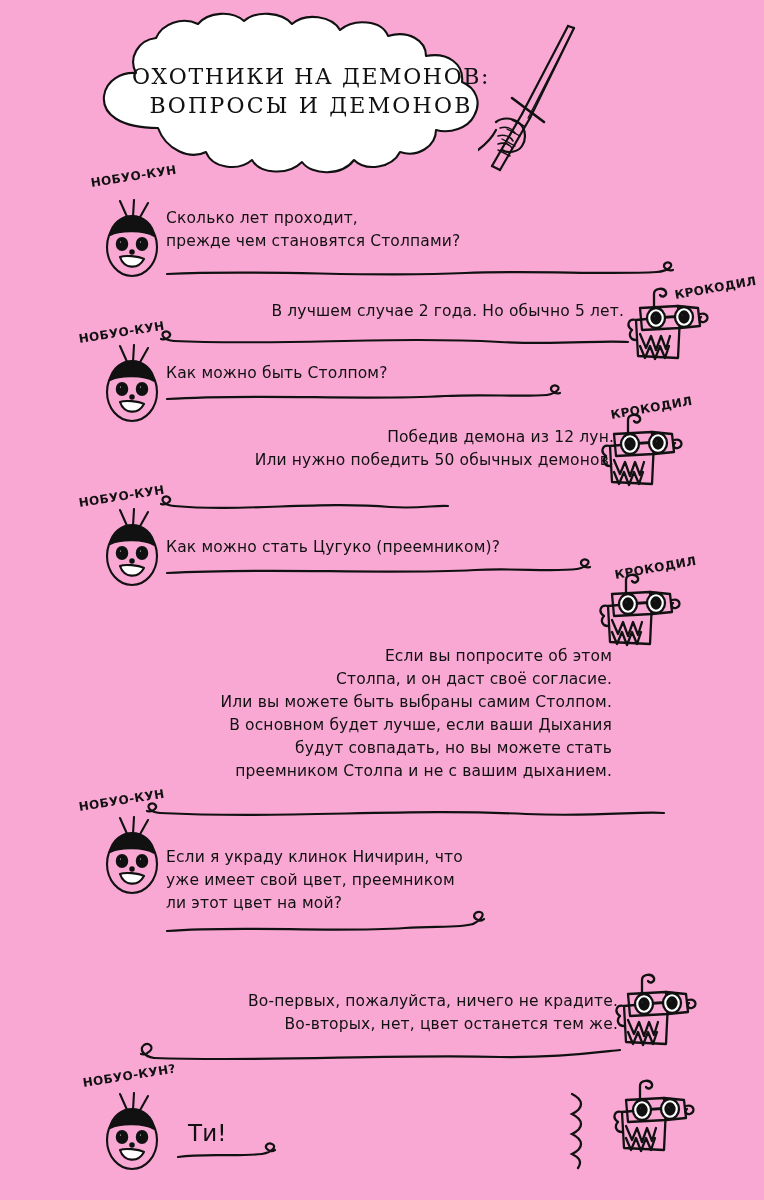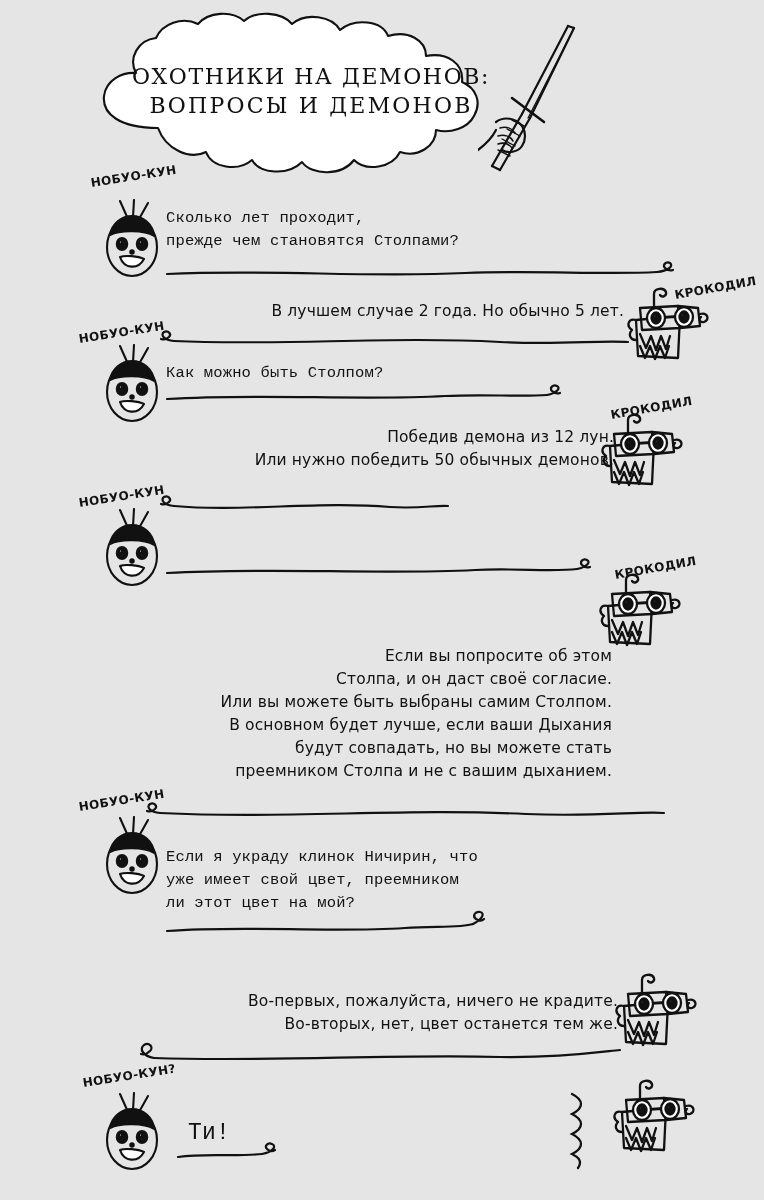--- a/index.html
+++ b/index.html
@@ -2,21 +2,21 @@
 <html><head>
 <meta charset="utf-8">
 <style>
   html,body{margin:0;padding:0;background:#ffffff;}
   body{
     width:764px;height:1200px;position:relative;overflow:hidden;
     font-family:"DejaVu Sans","Liberation Sans",sans-serif;
     color:#111111;
     -webkit-font-smoothing:antialiased;
   }
-  .page{position:relative;width:764px;height:1200px;background:#e5e5e5;}
+  .page{position:relative;width:764px;height:1200px;background:#f9a8d4;}
 
   
   .abs{position:absolute;}
 
   
   #title-cloud{left:96px;top:10px;width:430px;height:180px;}
   #title-cloud svg{display:block;width:100%;height:100%;}
   .title-text{
     position:absolute;left:0;top:52px;width:430px;text-align:center;
     font-family:"DejaVu Serif","Liberation Serif",serif;
@@ -40,21 +40,21 @@
   }
   .lbl-nobuo{transform:rotate(-9deg);transform-origin:left bottom;}
   .lbl-kroko{transform:rotate(-10deg);transform-origin:left bottom;}
 
   
   .speech{
     position:absolute;white-space:pre;
     font-family:"DejaVu Sans","Liberation Sans",sans-serif;
     font-size:15.5px;line-height:23px;color:#111;letter-spacing:.15px;
   }
-  .speech.q{text-align:left;font-family:Liberation Mono, monospace;}
+  .speech.q{text-align:left;}
   .speech.a{text-align:right;}
 
   
   .uline{position:absolute;height:22px;}
   .uline svg{display:block;width:100%;height:100%;overflow:visible;}
 
   
   #squiggle{left:566px;top:1090px;width:34px;height:80px;}
   #squiggle svg{display:block;width:100%;height:100%;}
 </style>
@@ -278,20 +278,21 @@
         <ellipse cx="44" cy="45" rx="5.2" ry="6" fill="#111"></ellipse>
         <circle cx="22.5" cy="43" r="1.6" fill="#fff"></circle>
         <circle cx="42.5" cy="43" r="1.6" fill="#fff"></circle>
         <circle cx="34" cy="53" r="1.7" fill="#111"></circle>
         <path d="M22,58 C26,70 40,71 46,60 C40,57 27,56 22,58 Z" fill="#fff" stroke="#111" stroke-width="2.1"></path>
       </g>
     </svg>
   </div>
   <div class="char-label lbl-nobuo" style="left:80px;top:496px;">нобуо-кун</div>
 
+  <div class="speech q" style="left:166px;top:536px;">Как можно стать Цугуко (преемником)?</div>
 
   <div class="uline" style="left:165px;top:559px;width:430px;">
     <svg viewBox="0 0 430 22" preserveAspectRatio="none">
       <g fill="none" stroke="#111" stroke-width="2.2" stroke-linecap="round">
         <path d="M2,14 C110,8 210,16 310,11 C350,9 388,13 412,10"></path>
         <path d="M412,10 C422,8 426,3 422,1 C418,-1 414,3 417,6 C419,8 422,9 425,8"></path>
       </g>
     </svg>
   </div>
 

